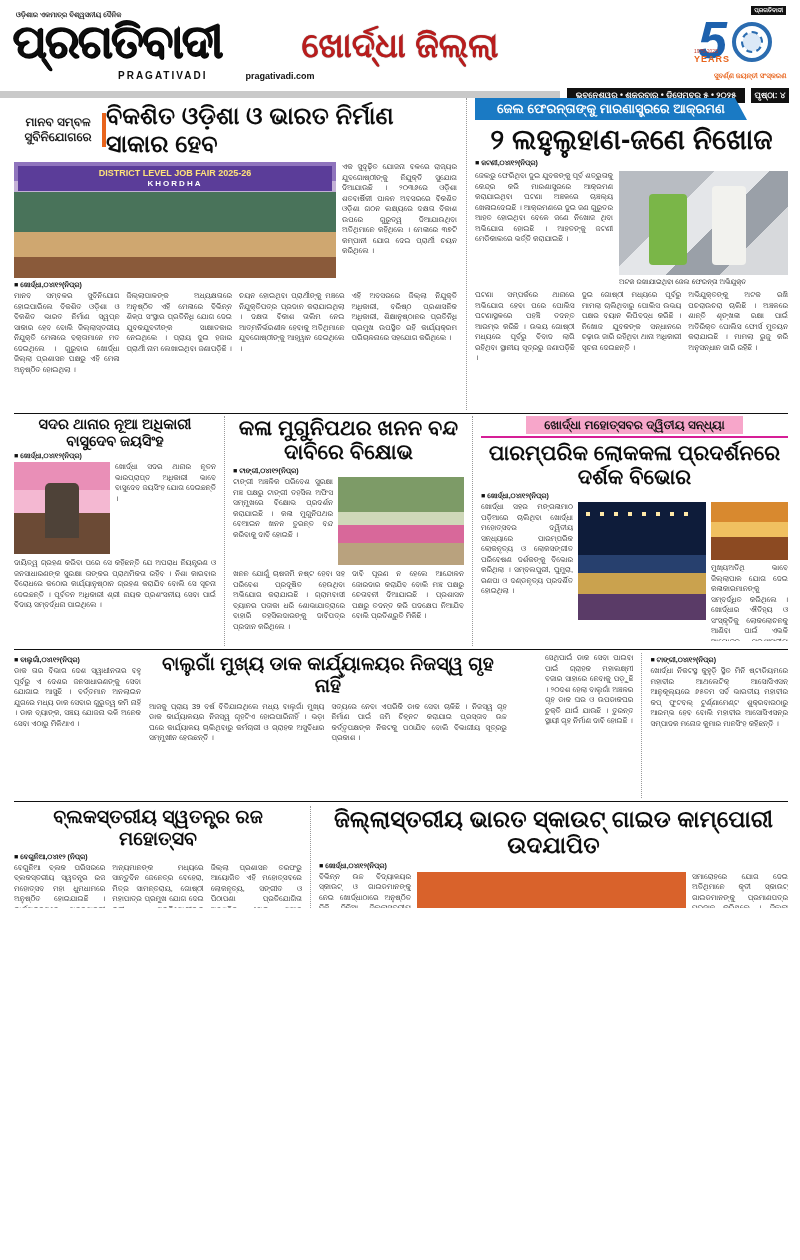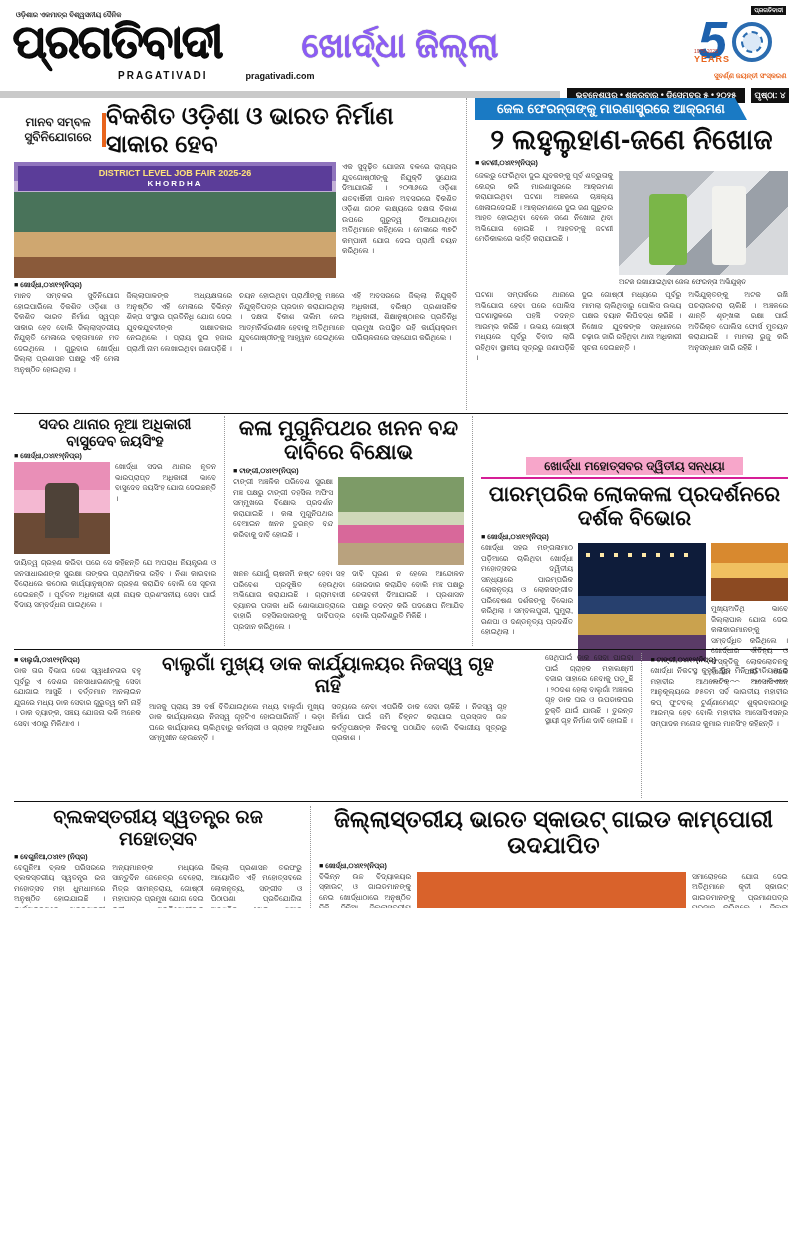--- a/index.html
+++ b/index.html
@@ -7,21 +7,21 @@
   .page { position:relative; width:800px; height:908px; background:#fff; overflow:hidden; color:#1a1a1a; }
 
   
   .header { position:absolute; top:0; left:0; width:800px; height:88px; }
   .tagline { position:absolute; top:11px; left:16px; font-size:7px; font-weight:bold; color:#222; }
   .logo-odia { position:absolute; top:16px; left:12px; font-size:46px; font-weight:900; letter-spacing:-2px; color:#0d0d0d; line-height:1.1;
                text-shadow:1px 1px 0 #000; }
   .logo-sub-row { position:absolute; top:70px; left:118px; display:flex; gap:38px; align-items:baseline; }
   .logo-sub { font-size:10px; font-weight:bold; letter-spacing:2px; color:#111; }
   .logo-web { font-size:9px; font-weight:bold; color:#111; }
-  .edition-title { position:absolute; top:26px; left:50%; transform:translateX(-50%); font-size:34px; font-weight:900; color:#8b5cf6;
+  .edition-title { position:absolute; top:26px; left:50%; transform:translateX(-50%); font-size:34px; font-weight:900; color:#b91c1c;
                    text-shadow:0 0 1px #777; white-space:nowrap; }
   .logo50 { position:absolute; top:6px; left:688px; width:104px; height:78px; font-size:6px; }
   .logo50-mini { position:absolute; top:0; right:6px; background:#111; color:#fff; font-size:6px; font-weight:bold; padding:1px 3px; }
   .logo50-five { position:absolute; top:8px; left:10px; font-size:52px; font-weight:900; color:#1d61ad; font-style:italic; line-height:1; }
   .logo50-ring { position:absolute; top:16px; left:44px; width:40px; height:40px; border-radius:50%; border:4px solid #2b6cb0;
                  background:radial-gradient(circle,#dce9f7 0 40%,#ffffff 41%); }
   .logo50-ring::after { content:""; position:absolute; inset:5px; border-radius:50%; border:2px dashed #2b6cb0; }
   .logo50-years { position:absolute; top:48px; left:6px; color:#e8641c; font-weight:bold; font-size:9px; letter-spacing:1px; }
   .logo50-span { position:absolute; top:42px; left:6px; color:#c0392b; font-size:5px; }
   .logo50-script { position:absolute; top:66px; left:26px; color:#e8641c; font-size:7px; font-weight:bold; white-space:nowrap; }
@@ -212,21 +212,21 @@
         <div class="body-txt" style="width:100px;">ଟାଙ୍ଗୀ ଅଞ୍ଚଳିକ ପରିବେଶ ସୁରକ୍ଷା ମଞ୍ଚ ପକ୍ଷରୁ ଟାଙ୍ଗୀ ତହସିଲ ଅଫିସ ସମ୍ମୁଖରେ ବିକ୍ଷୋଭ ପ୍ରଦର୍ଶନ କରାଯାଇଛି । କଳା ମୁଗୁନିପଥର ବେଆଇନ ଖନନ ତୁରନ୍ତ ବନ୍ଦ କରିବାକୁ ଦାବି ହୋଇଛି ।</div>
         <div class="photo ph-protest" style="flex:1;height:88px;"></div>
       </div>
       <div class="cols" style="margin-top:4px;height:74px;overflow:hidden;">
         <div class="body-txt">ଖନନ ଯୋଗୁଁ ଚାଷଜମି ନଷ୍ଟ ହେବା ସହ ପରିବେଶ ପ୍ରଦୂଷିତ ହେଉଥିବା ଅଭିଯୋଗ କରାଯାଇଛି । ଗ୍ରାମବାସୀ ବ୍ୟାନର ପତାକା ଧରି ଶୋଭାଯାତ୍ରାରେ ବାହାରି ତହସିଲଦାରଙ୍କୁ ଦାବିପତ୍ର ପ୍ରଦାନ କରିଥିଲେ ।</div>
         <div class="body-txt">ଦାବି ପୂରଣ ନ ହେଲେ ଆନ୍ଦୋଳନ ଜୋରଦାର କରାଯିବ ବୋଲି ମଞ୍ଚ ପକ୍ଷରୁ ଚେତାବନୀ ଦିଆଯାଇଛି । ପ୍ରଶାସନ ପକ୍ଷରୁ ତଦନ୍ତ କରି ପଦକ୍ଷେପ ନିଆଯିବ ବୋଲି ପ୍ରତିଶ୍ରୁତି ମିଳିଛି ।</div>
       </div>
     </div>
 
     <div class="art-mahotsav">
-      <div style="display:flex;justify-content:center;margin-top:41px;">
+      <div style="display:flex;justify-content:center;">
           <div class="kicker pink" style="font-size:12px;padding:2px 18px;">ଖୋର୍ଦ୍ଧା ମହୋତ୍ସବର ଦ୍ୱିତୀୟ ସନ୍ଧ୍ୟା</div>
         </div>
       <div class="mg-rule"></div>
       <div class="headline" style="font-size:21px;text-align:center;">ପାରମ୍ପରିକ ଲୋକକଳା ପ୍ରଦର୍ଶନରେ ଦର୍ଶକ ବିଭୋର</div>
       <div class="byline">■ ଖୋର୍ଦ୍ଧା,୦୪ା୧୨(ନିପ୍ର)</div>
       <div style="display:flex;gap:5px;">
         <div class="body-txt" style="width:92px;height:140px;overflow:hidden;">ଖୋର୍ଦ୍ଧା ସହର ମଙ୍ଗଳାମାଠ ପଡ଼ିଆରେ ଚାଲିଥିବା ଖୋର୍ଦ୍ଧା ମହୋତ୍ସବର ଦ୍ୱିତୀୟ ସନ୍ଧ୍ୟାରେ ପାରମ୍ପରିକ ଲୋକନୃତ୍ୟ ଓ ଲୋକସଙ୍ଗୀତ ପରିବେଷଣ ଦର୍ଶକଙ୍କୁ ବିଭୋର କରିଥିଲା । ସମ୍ବଲପୁରୀ, ଘୁମୁରା, ରଣପା ଓ ଦଣ୍ଡନୃତ୍ୟ ପ୍ରଦର୍ଶିତ ହୋଇଥିଲା ।</div>
         <div class="photo ph-stage" style="width:128px;height:118px;"></div>
         <div style="flex:1;">
           <div class="photo ph-felicit" style="width:100%;height:58px;"></div>

